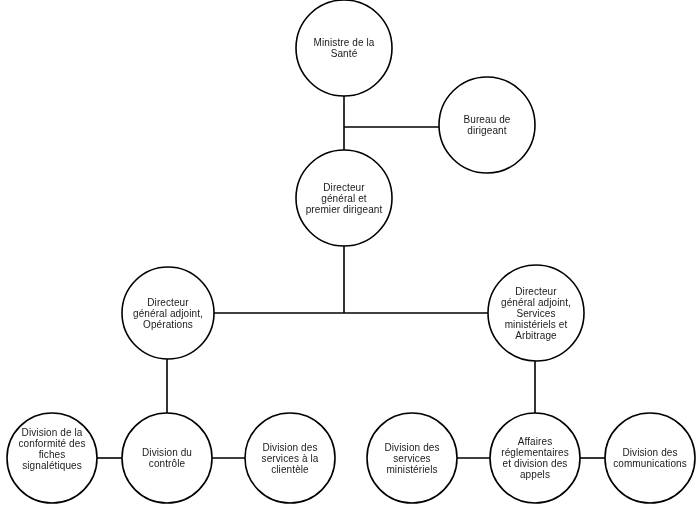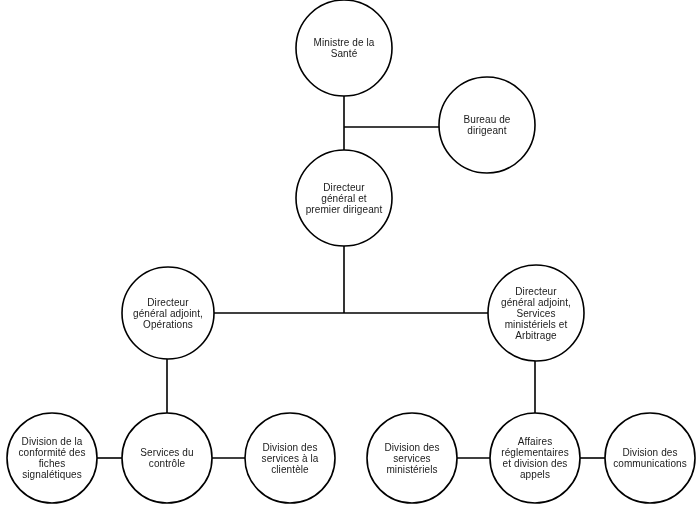--- a/index.html
+++ b/index.html
@@ -92,25 +92,25 @@
 général et
 premier dirigeant</div>
       <div class="node-label" style="left: 122px; top: 267px; width: 92px; height: 92px;">Directeur
 général adjoint,
 Opérations</div>
       <div class="node-label" style="left: 488px; top: 265px; width: 96px; height: 96px;">Directeur
 général adjoint,
 Services
 ministériels et
 Arbitrage</div>
-      <div class="node-label" style="left: 7px; top: 413px; width: 90px; height: 90px;">Division de la
+      <div class="node-label" style="left: 7px; top: 404px; width: 90px; height: 90px;">Division de la
 conformité des
 fiches
 signalétiques</div>
-      <div class="node-label" style="left: 122px; top: 413px; width: 90px; height: 90px;">Services du
+      <div class="node-label" style="left: 122px; top: 413px; width: 90px; height: 90px;">Division du
 contrôle</div>
       <div class="node-label" style="left: 245px; top: 413px; width: 90px; height: 90px;">Division des
 services à la
 clientèle</div>
       <div class="node-label" style="left: 367px; top: 413px; width: 90px; height: 90px;">Division des
 services
 ministériels</div>
       <div class="node-label" style="left: 490px; top: 413px; width: 90px; height: 90px;">Affaires
 réglementaires
 et division des

